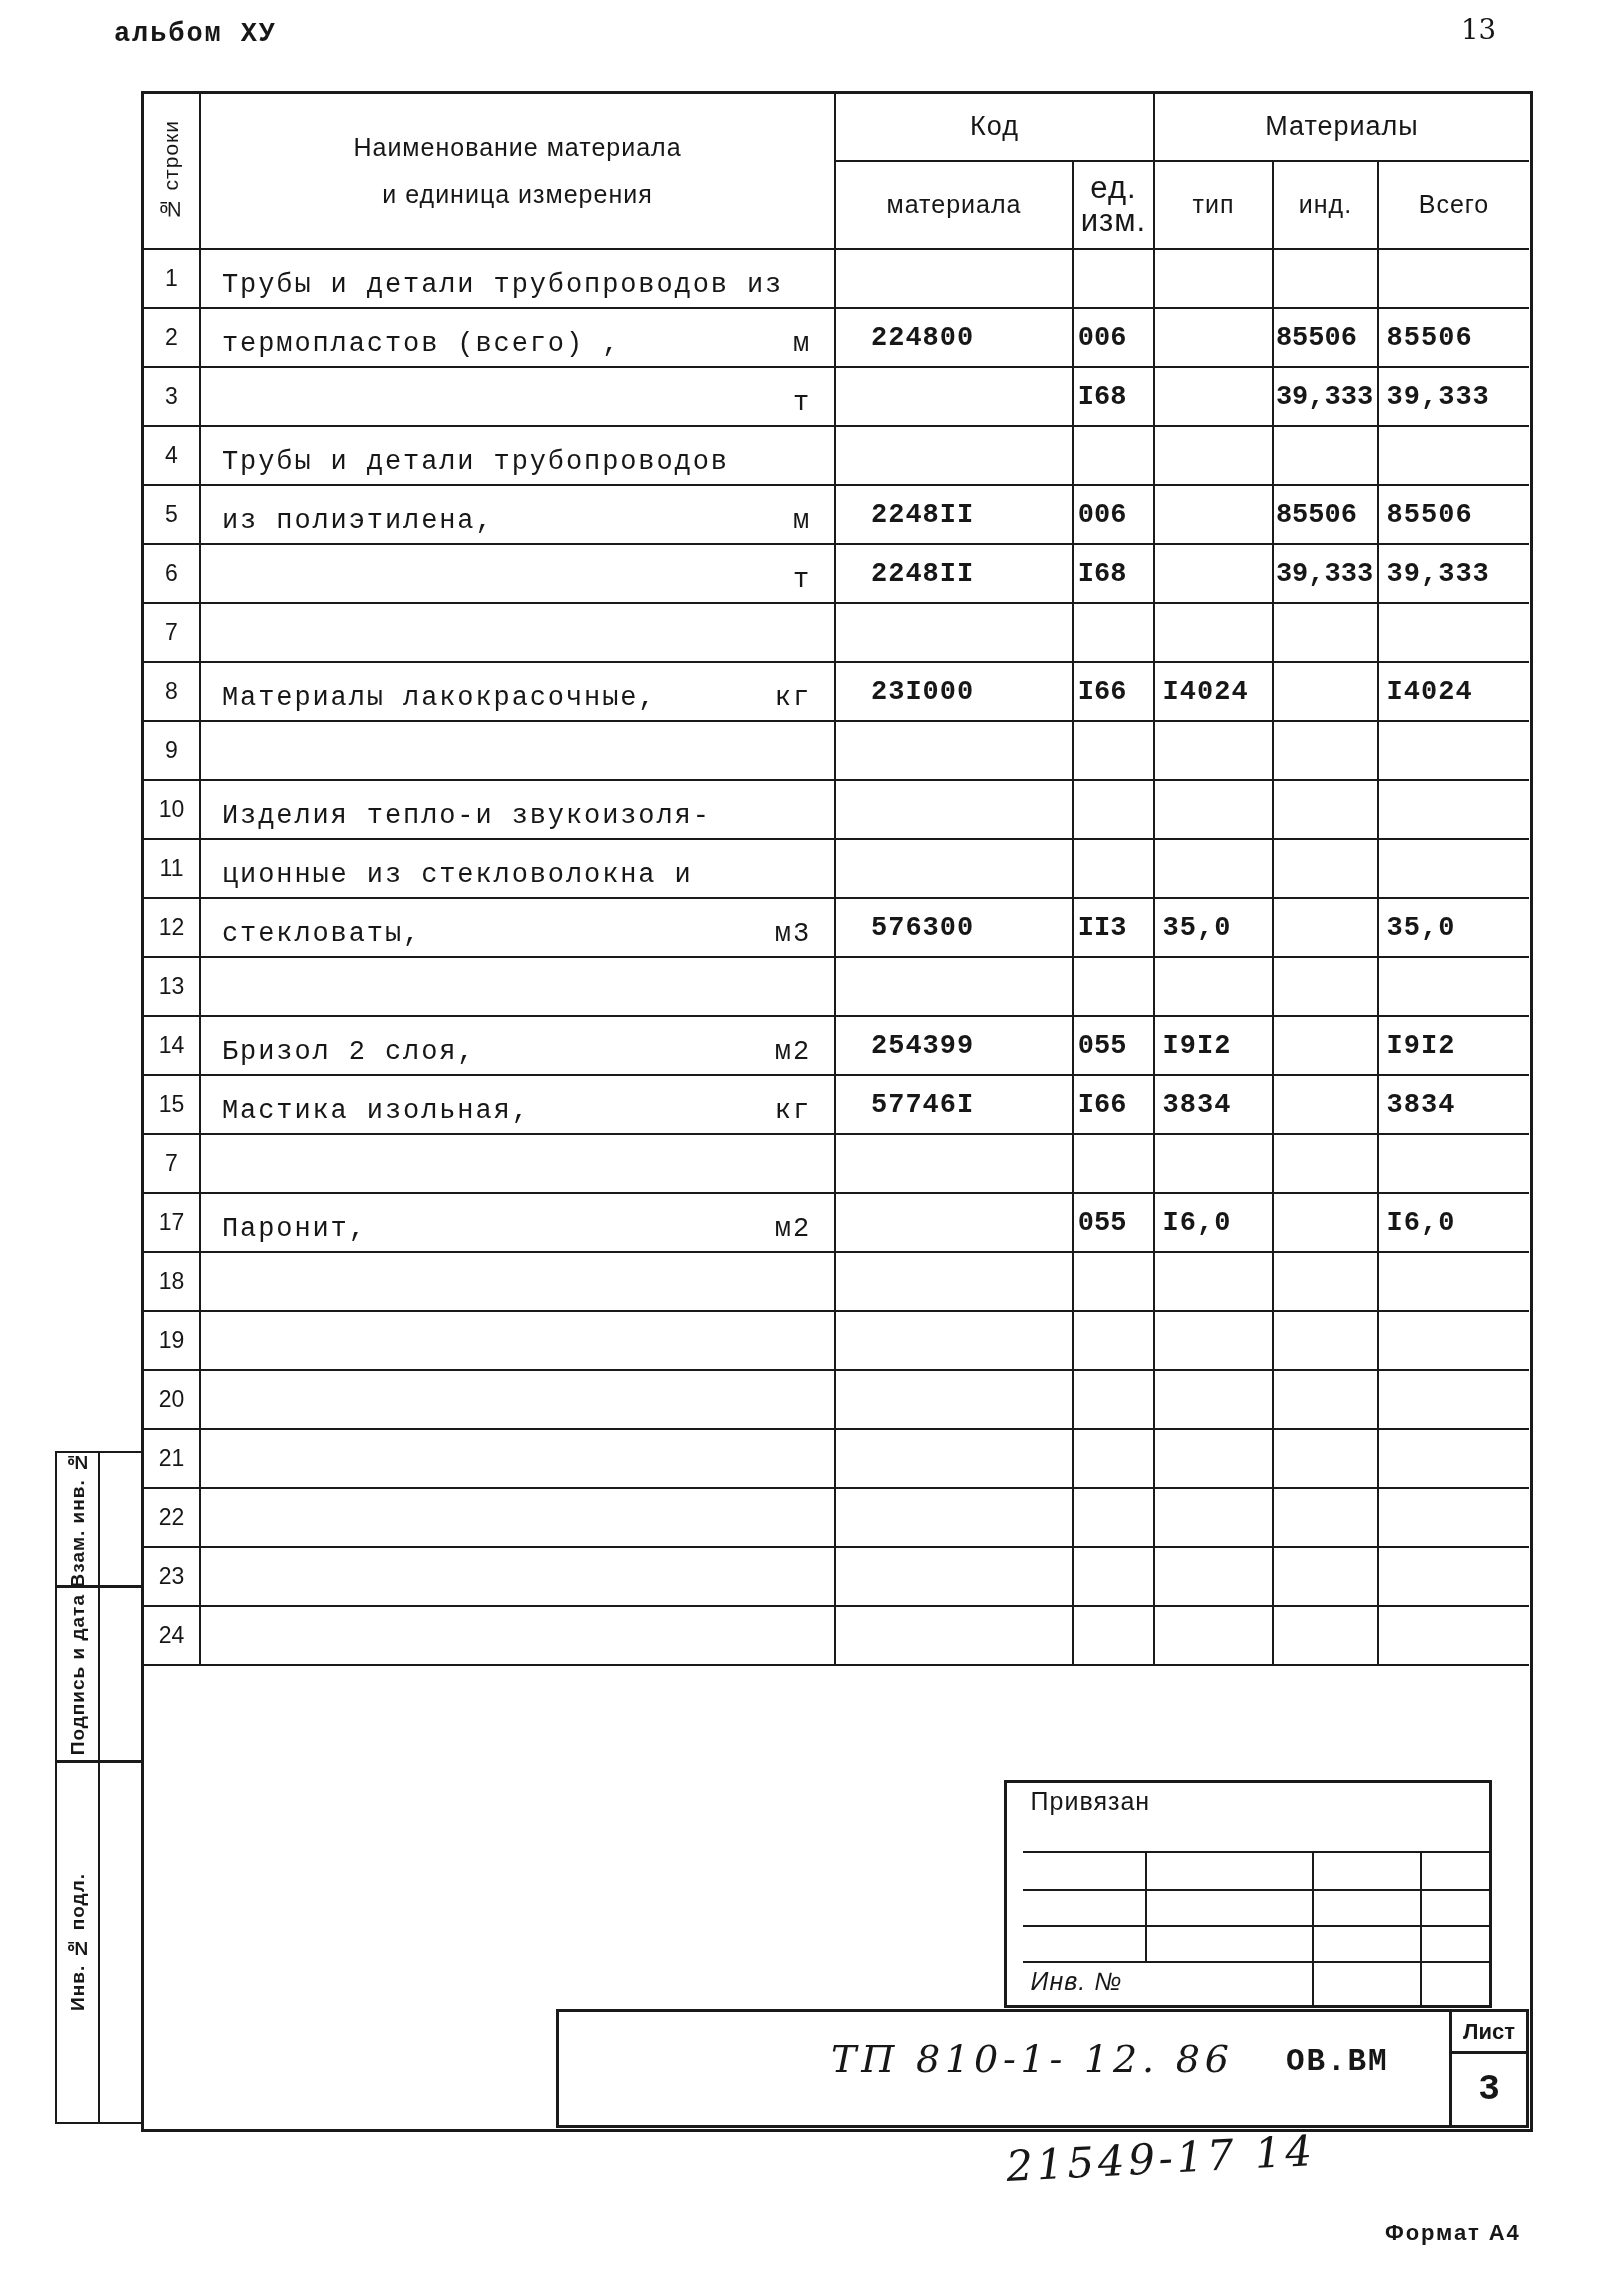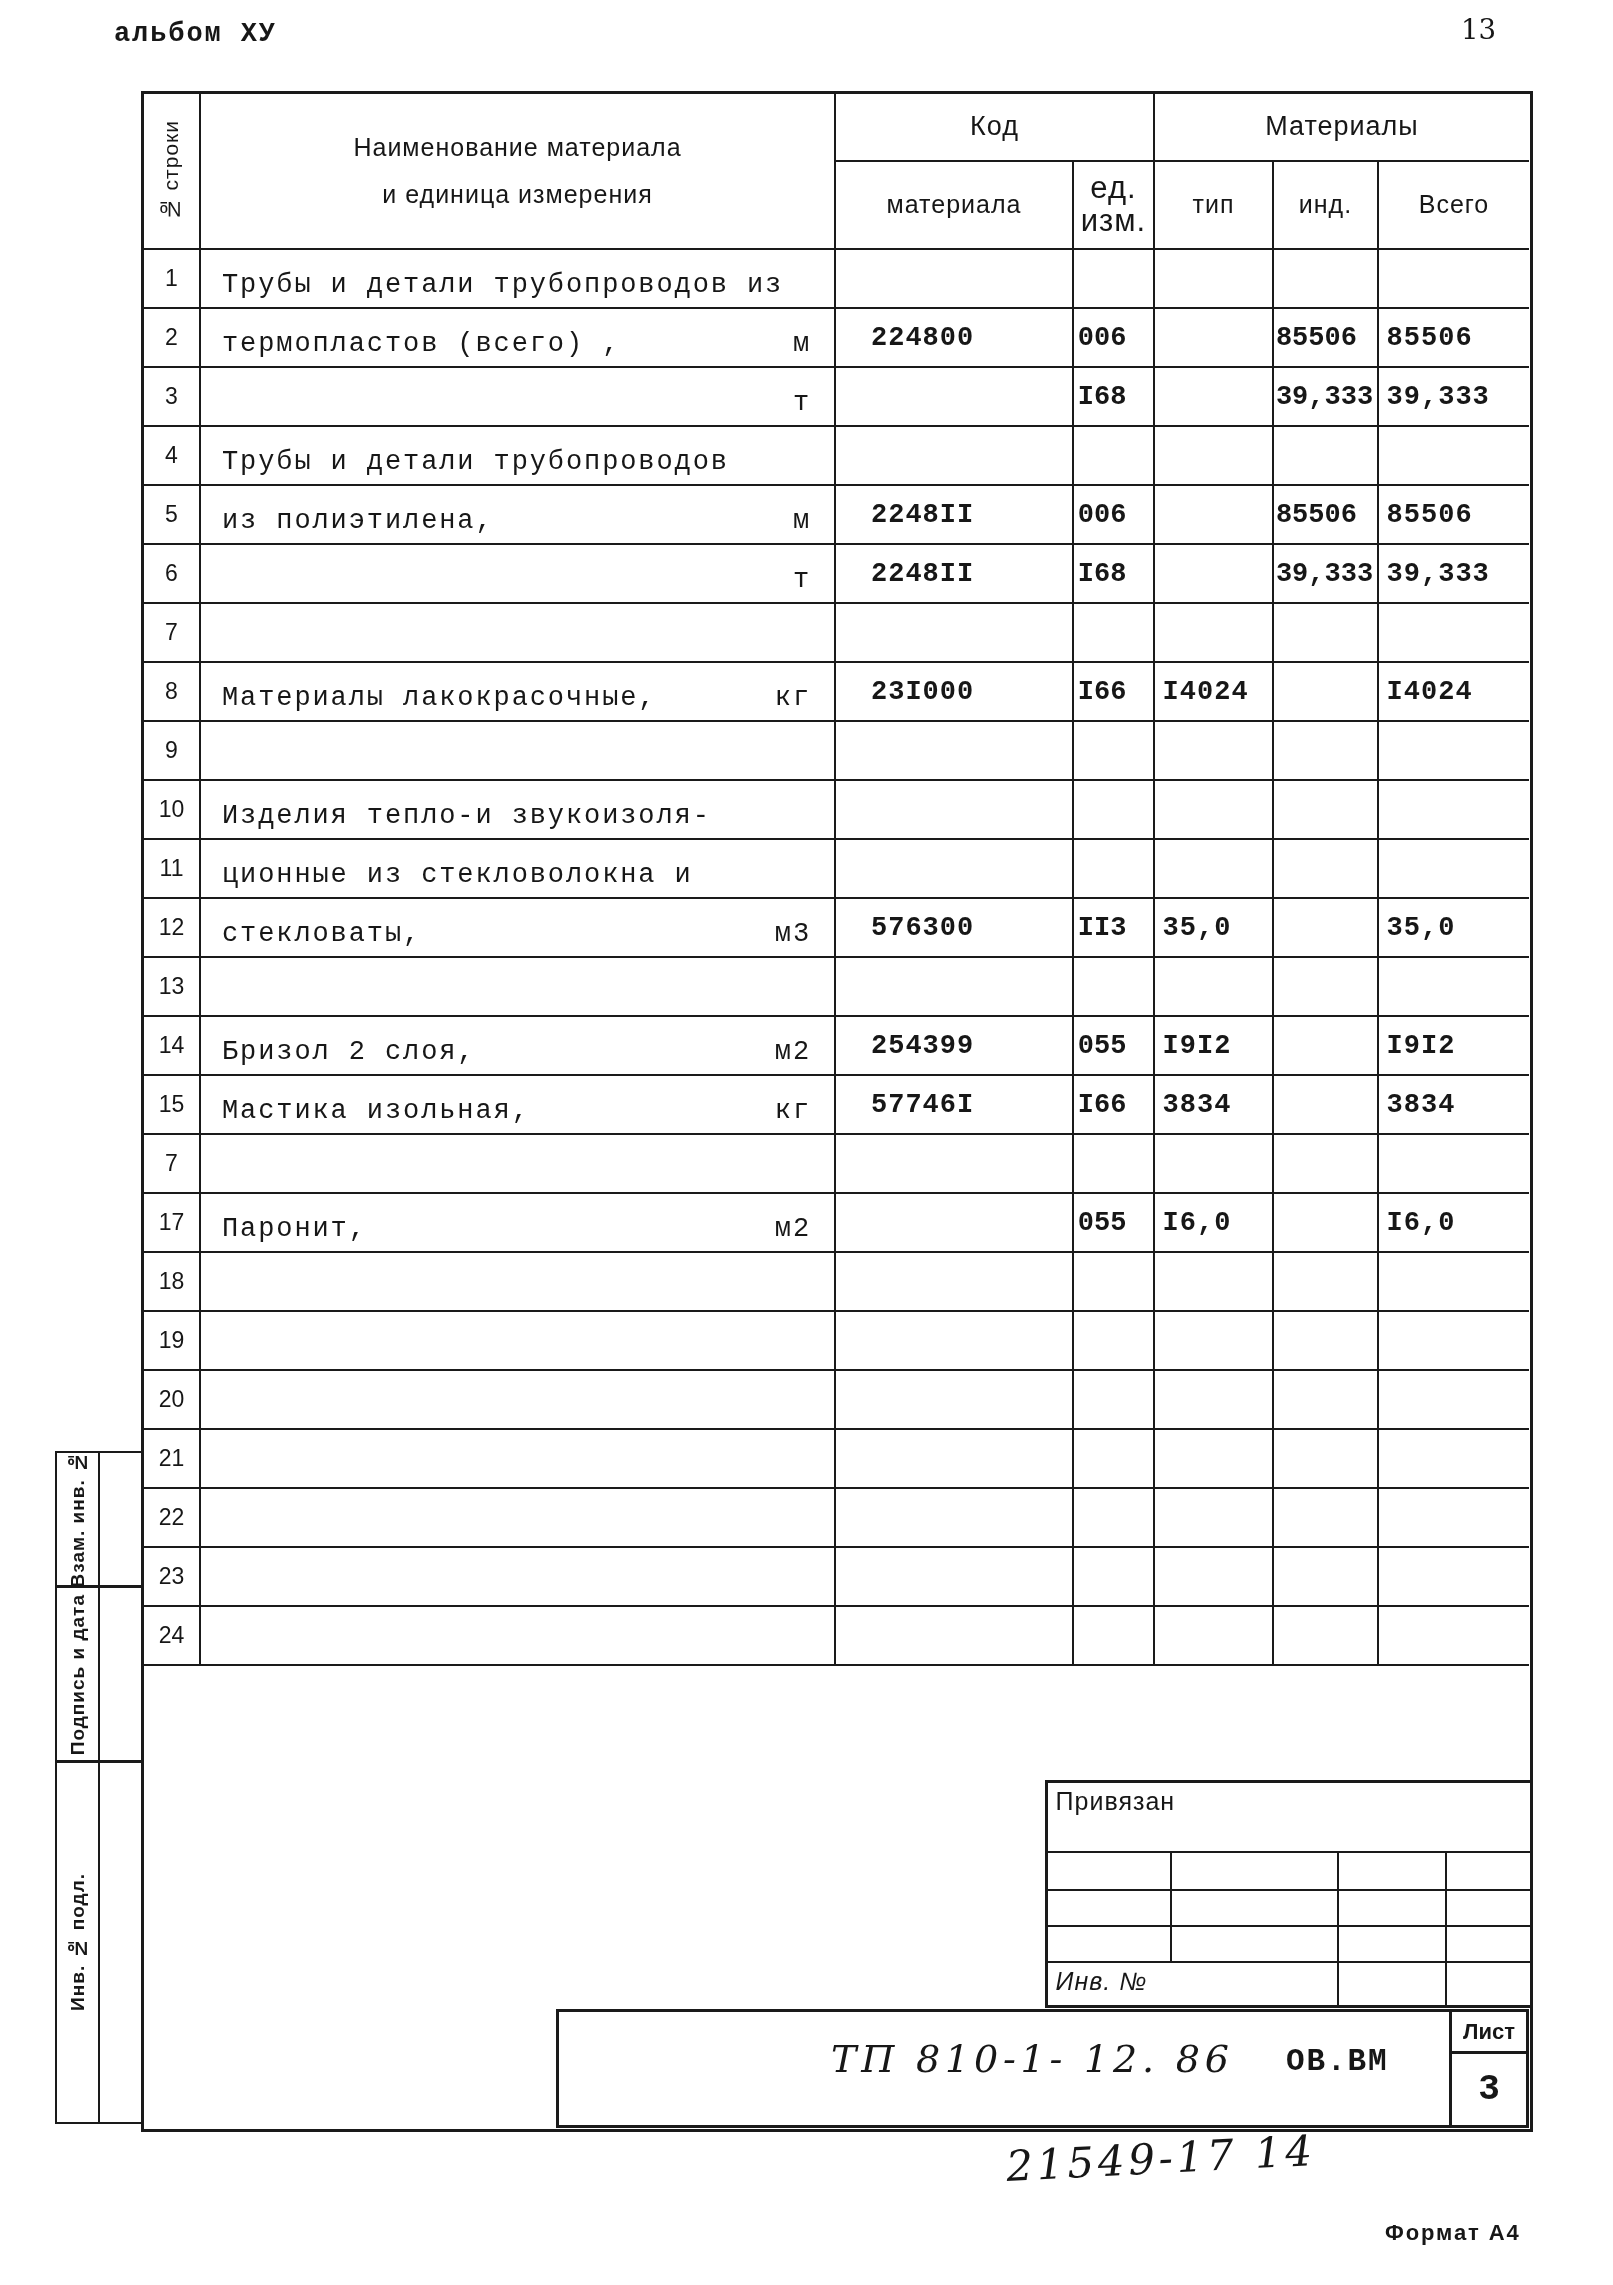--- a/index.html
+++ b/index.html
@@ -41,22 +41,22 @@
   .tot{padding-left:7.6px;}
 
   
   .sidebar{position:absolute;left:55px;top:1451px;width:89px;}
   .sbox{box-sizing:border-box;border:2.9px solid #1a1a1a;display:flex;margin-top:-2.9px;}
   .sbox:first-child{margin-top:0;}
   .slabel{width:43px;box-sizing:border-box;border-right:2.9px solid #1a1a1a;display:flex;align-items:center;justify-content:center;}
   .slabel span{writing-mode:vertical-rl;transform:rotate(180deg);font-size:19px;font-weight:bold;letter-spacing:1px;white-space:nowrap;}
 
   
-  .privy{position:absolute;left:901px;top:1686px;width:488px;height:228px;
-         box-sizing:border-box;border:3.8px solid #1a1a1a;display:flex;flex-direction:column;}
+  .privy{position:absolute;left:860px;top:1686px;width:488px;height:228px;
+         box-sizing:border-box;border:3.8px solid #1a1a1a;display:flex;flex-direction:column;padding-left:16px;}
   .prow{box-sizing:border-box;border-bottom:2.9px solid #1a1a1a;display:flex;flex:none;}
   .prow:last-child{border-bottom:none;flex:1;font-style:italic;}
   .pcell{box-sizing:border-box;border-right:2.9px solid #1a1a1a;height:100%;}
   .pcell:last-child{border-right:none;}
   .plabel{font-size:25px;padding:3.8px 0 0 7.6px;letter-spacing:1px;}
 
   
   .stamp{position:absolute;left:412px;top:1915px;width:973px;height:119px;
          box-sizing:border-box;border:3.8px solid #1a1a1a;display:flex;}
   .stamp-main{position:relative;flex:1;border-right:3.8px solid #1a1a1a;}

